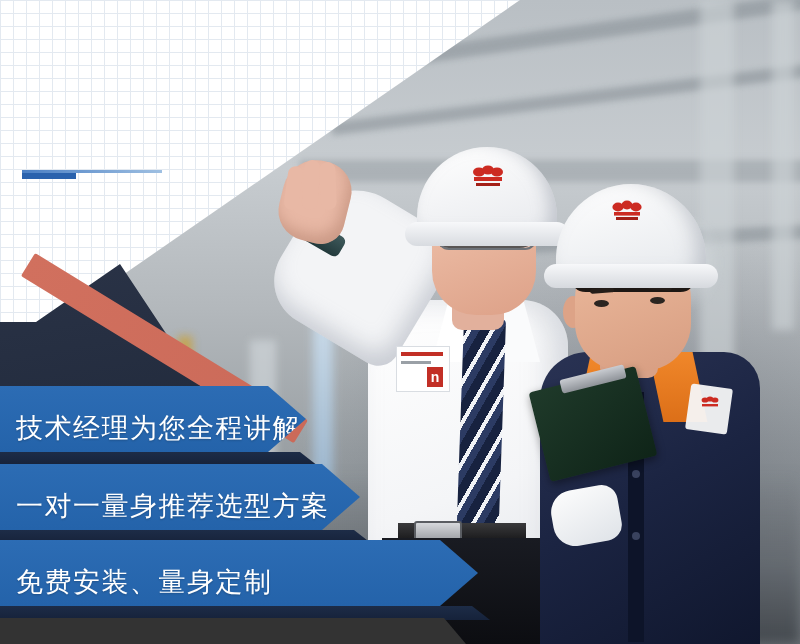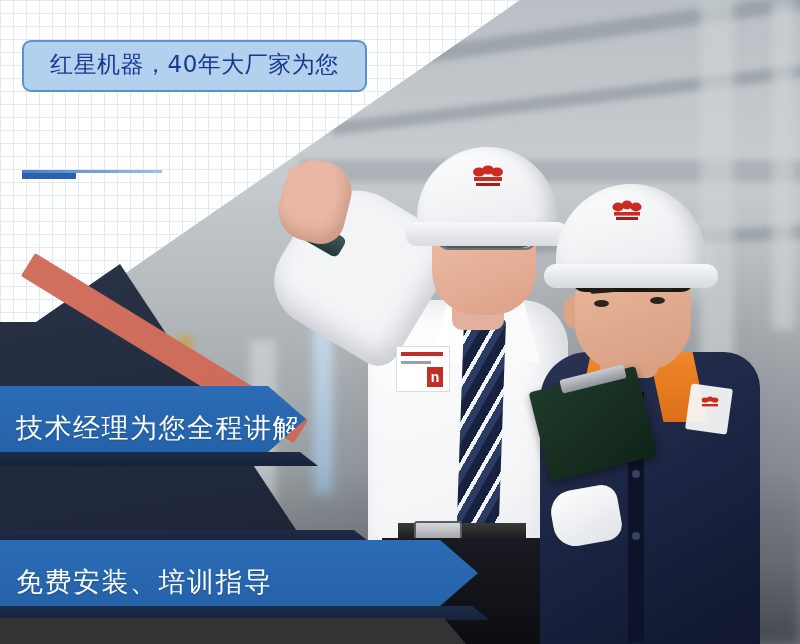--- a/index.html
+++ b/index.html
@@ -377,29 +377,31 @@
       <ellipse cx="5" cy="4" rx="3.4" ry="2.6" fill="#cc2b22"></ellipse>
       <ellipse cx="10" cy="3" rx="3.4" ry="2.6" fill="#cc2b22"></ellipse>
       <ellipse cx="15" cy="4" rx="3.4" ry="2.6" fill="#cc2b22"></ellipse>
       <rect x="2" y="8" width="16" height="2.4" fill="#cc2b22"></rect>
     </svg>
   </div>
 
   <div class="navy-shape"></div>
   <div class="salmon"></div>
 
-  <div class="badge">红星机器，40年大厂家为您</div>
   <div class="rule-thin"></div>
   <div class="rule-thick"></div>
 
   <div class="shadow s1"></div>
   <div class="shadow s2"></div>
   <div class="shadow s3"></div>
 
   <div class="bar b1">
     <span class="bar-text">技术经理为您全程讲解</span>
   </div>
+  <div class="bar b2">
+    <span class="bar-text">一对一量身推荐选型方案</span>
+  </div>
   <div class="bar b3">
-    <span class="bar-text">免费安装、培训指导</span>
+    <span class="bar-text">免费安装、量身定制</span>
   </div>
 
   <div class="bottom-band"></div>
 </div>
 
 </body></html>

